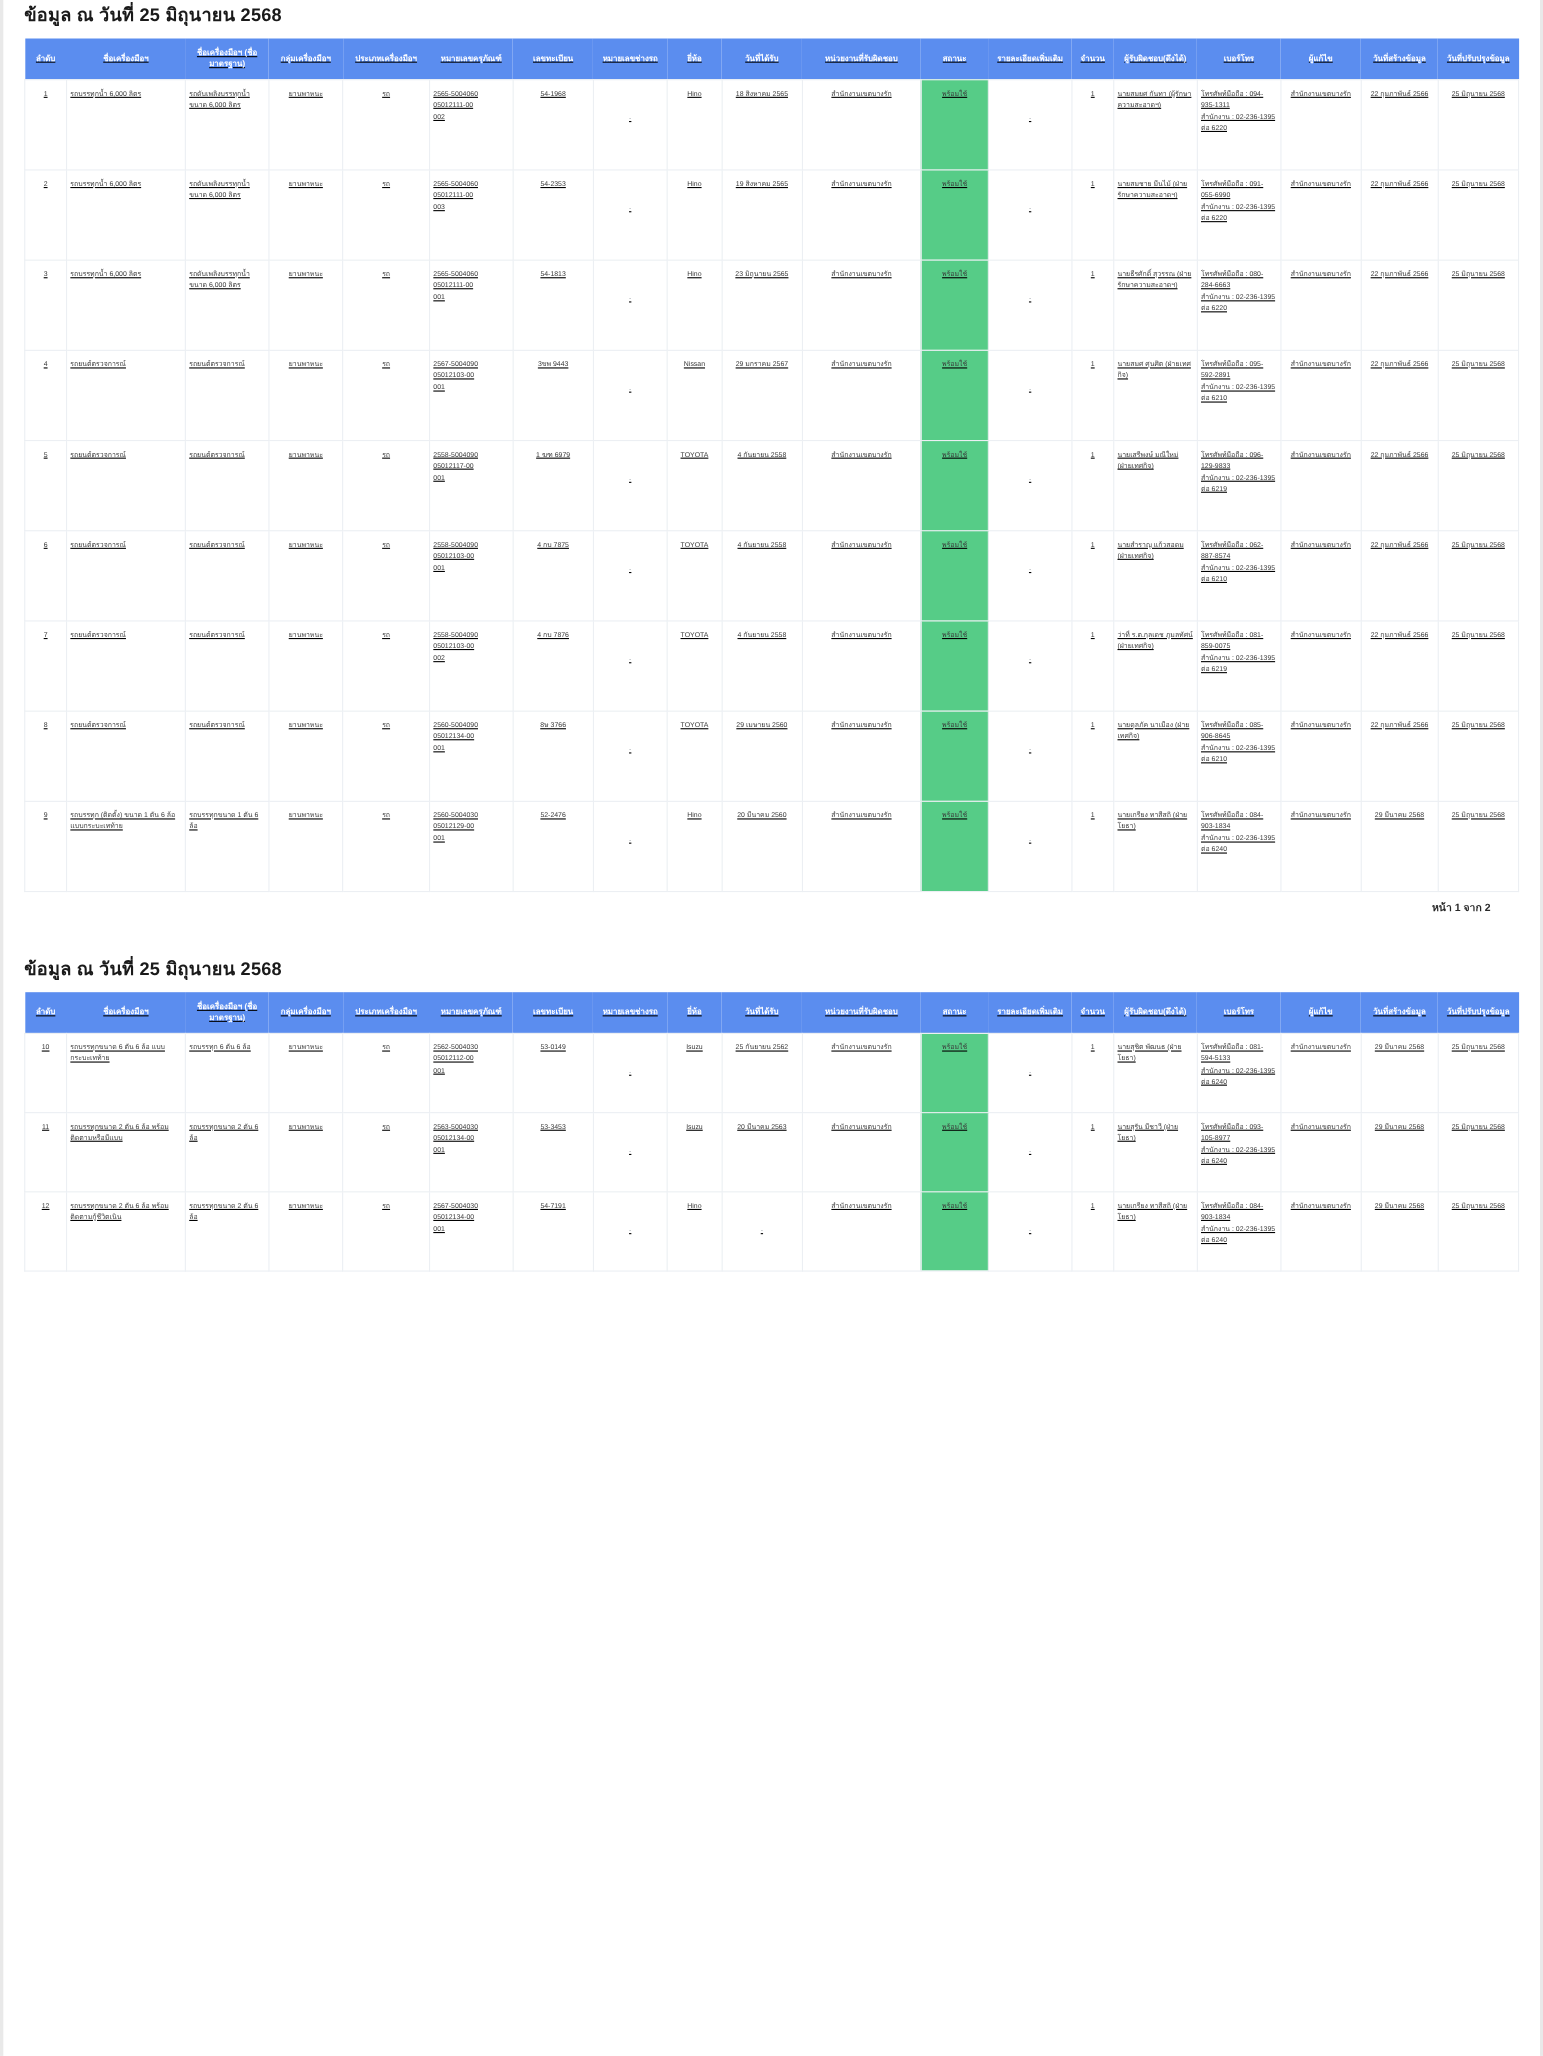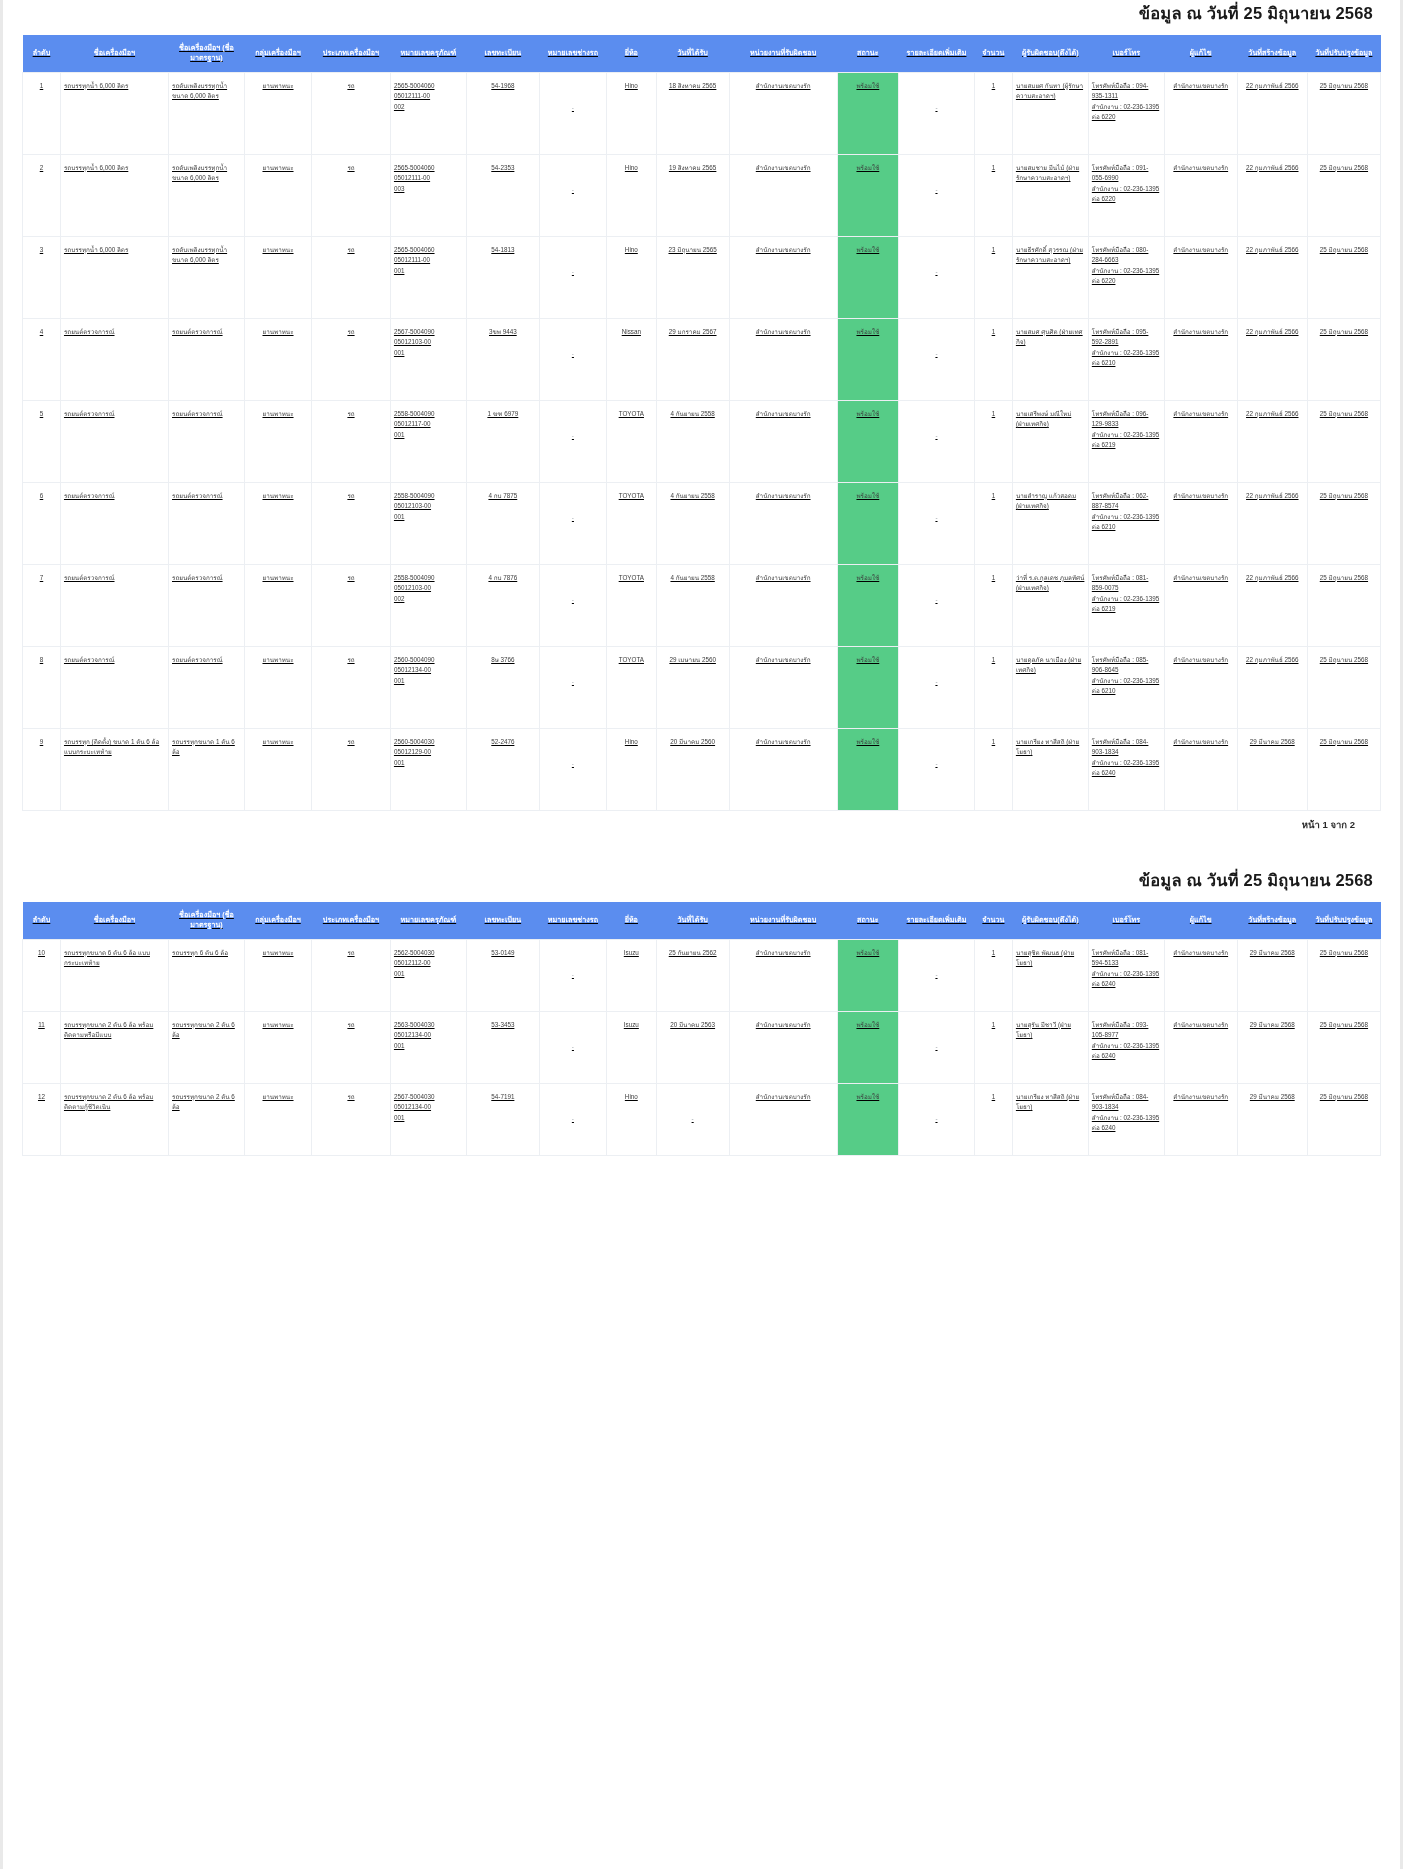--- a/index.html
+++ b/index.html
@@ -30,21 +30,21 @@
   }
   .sheet {
     position: relative;
     padding: 0 22px;
   }
   .report-block {
     position: relative;
     margin-bottom: 0;
   }
   .report-title {
-    text-align: right;
+    text-align: left;
     font-size: 16.5px;
     font-weight: bold;
     color: #1a1a1a;
     padding: 0 8px 9px 0;
     letter-spacing: .2px;
   }
   table.inv {
     width: 100%;
     border-collapse: collapse;
     table-layout: fixed;

